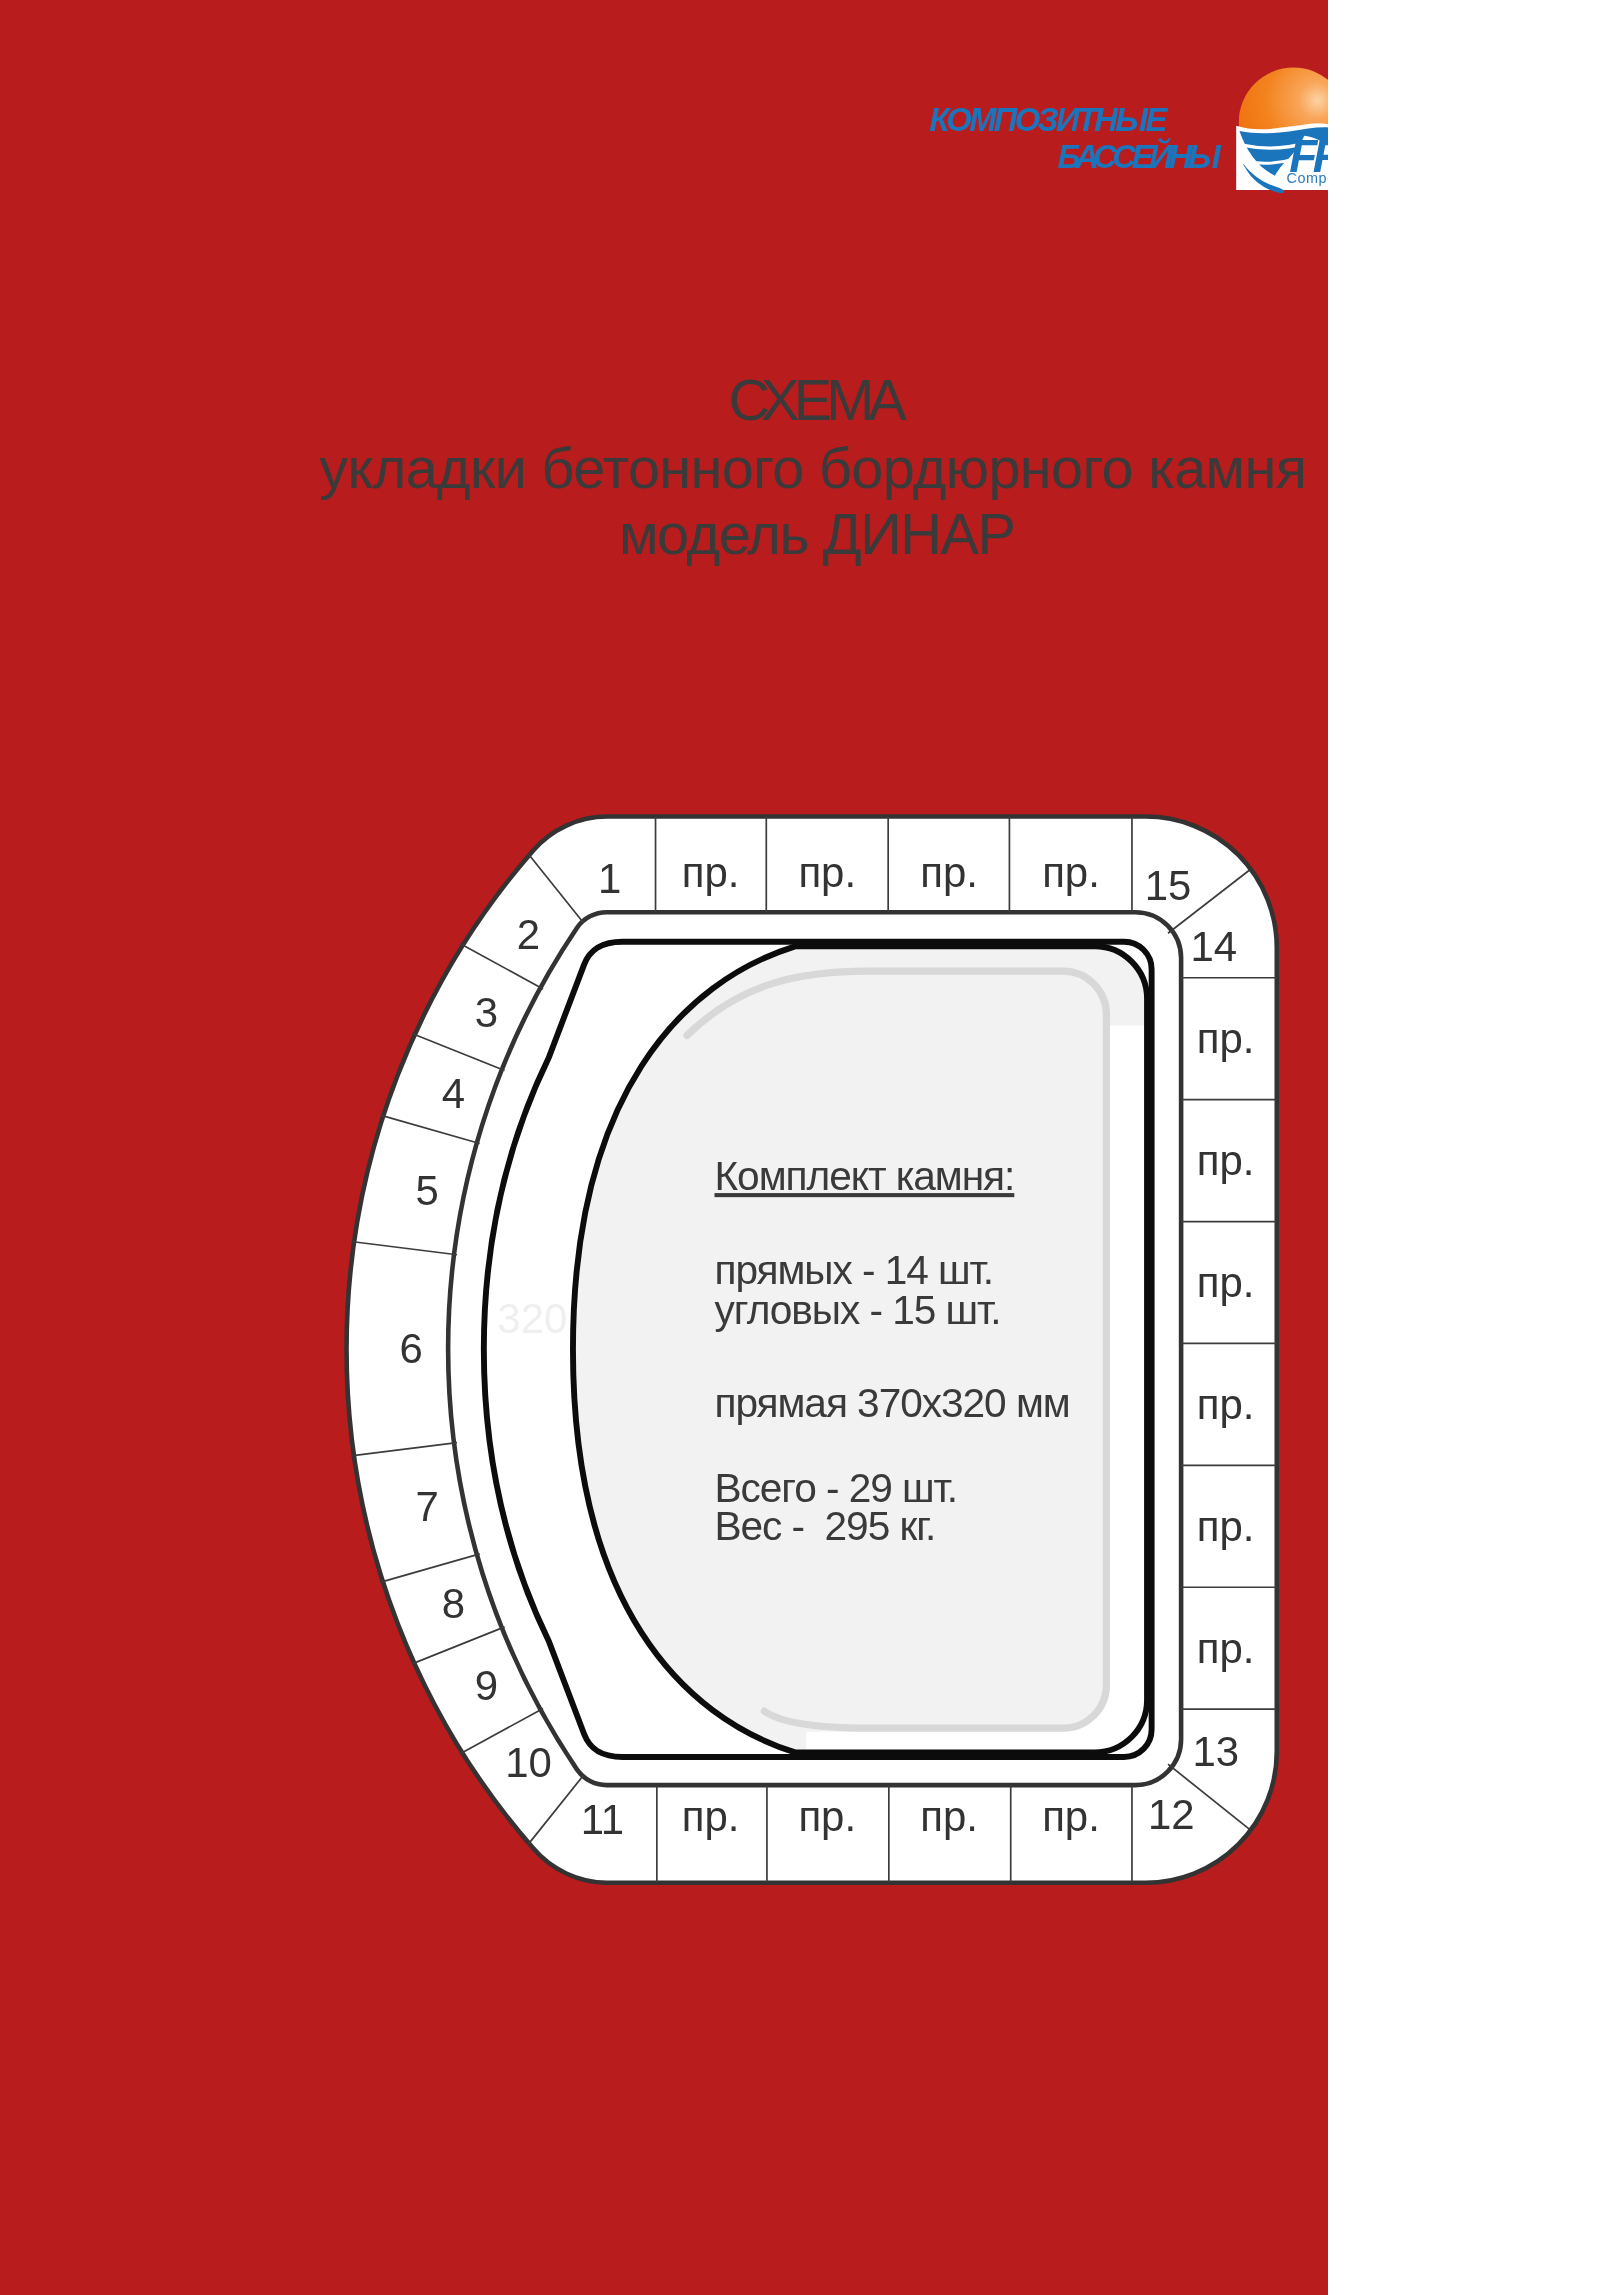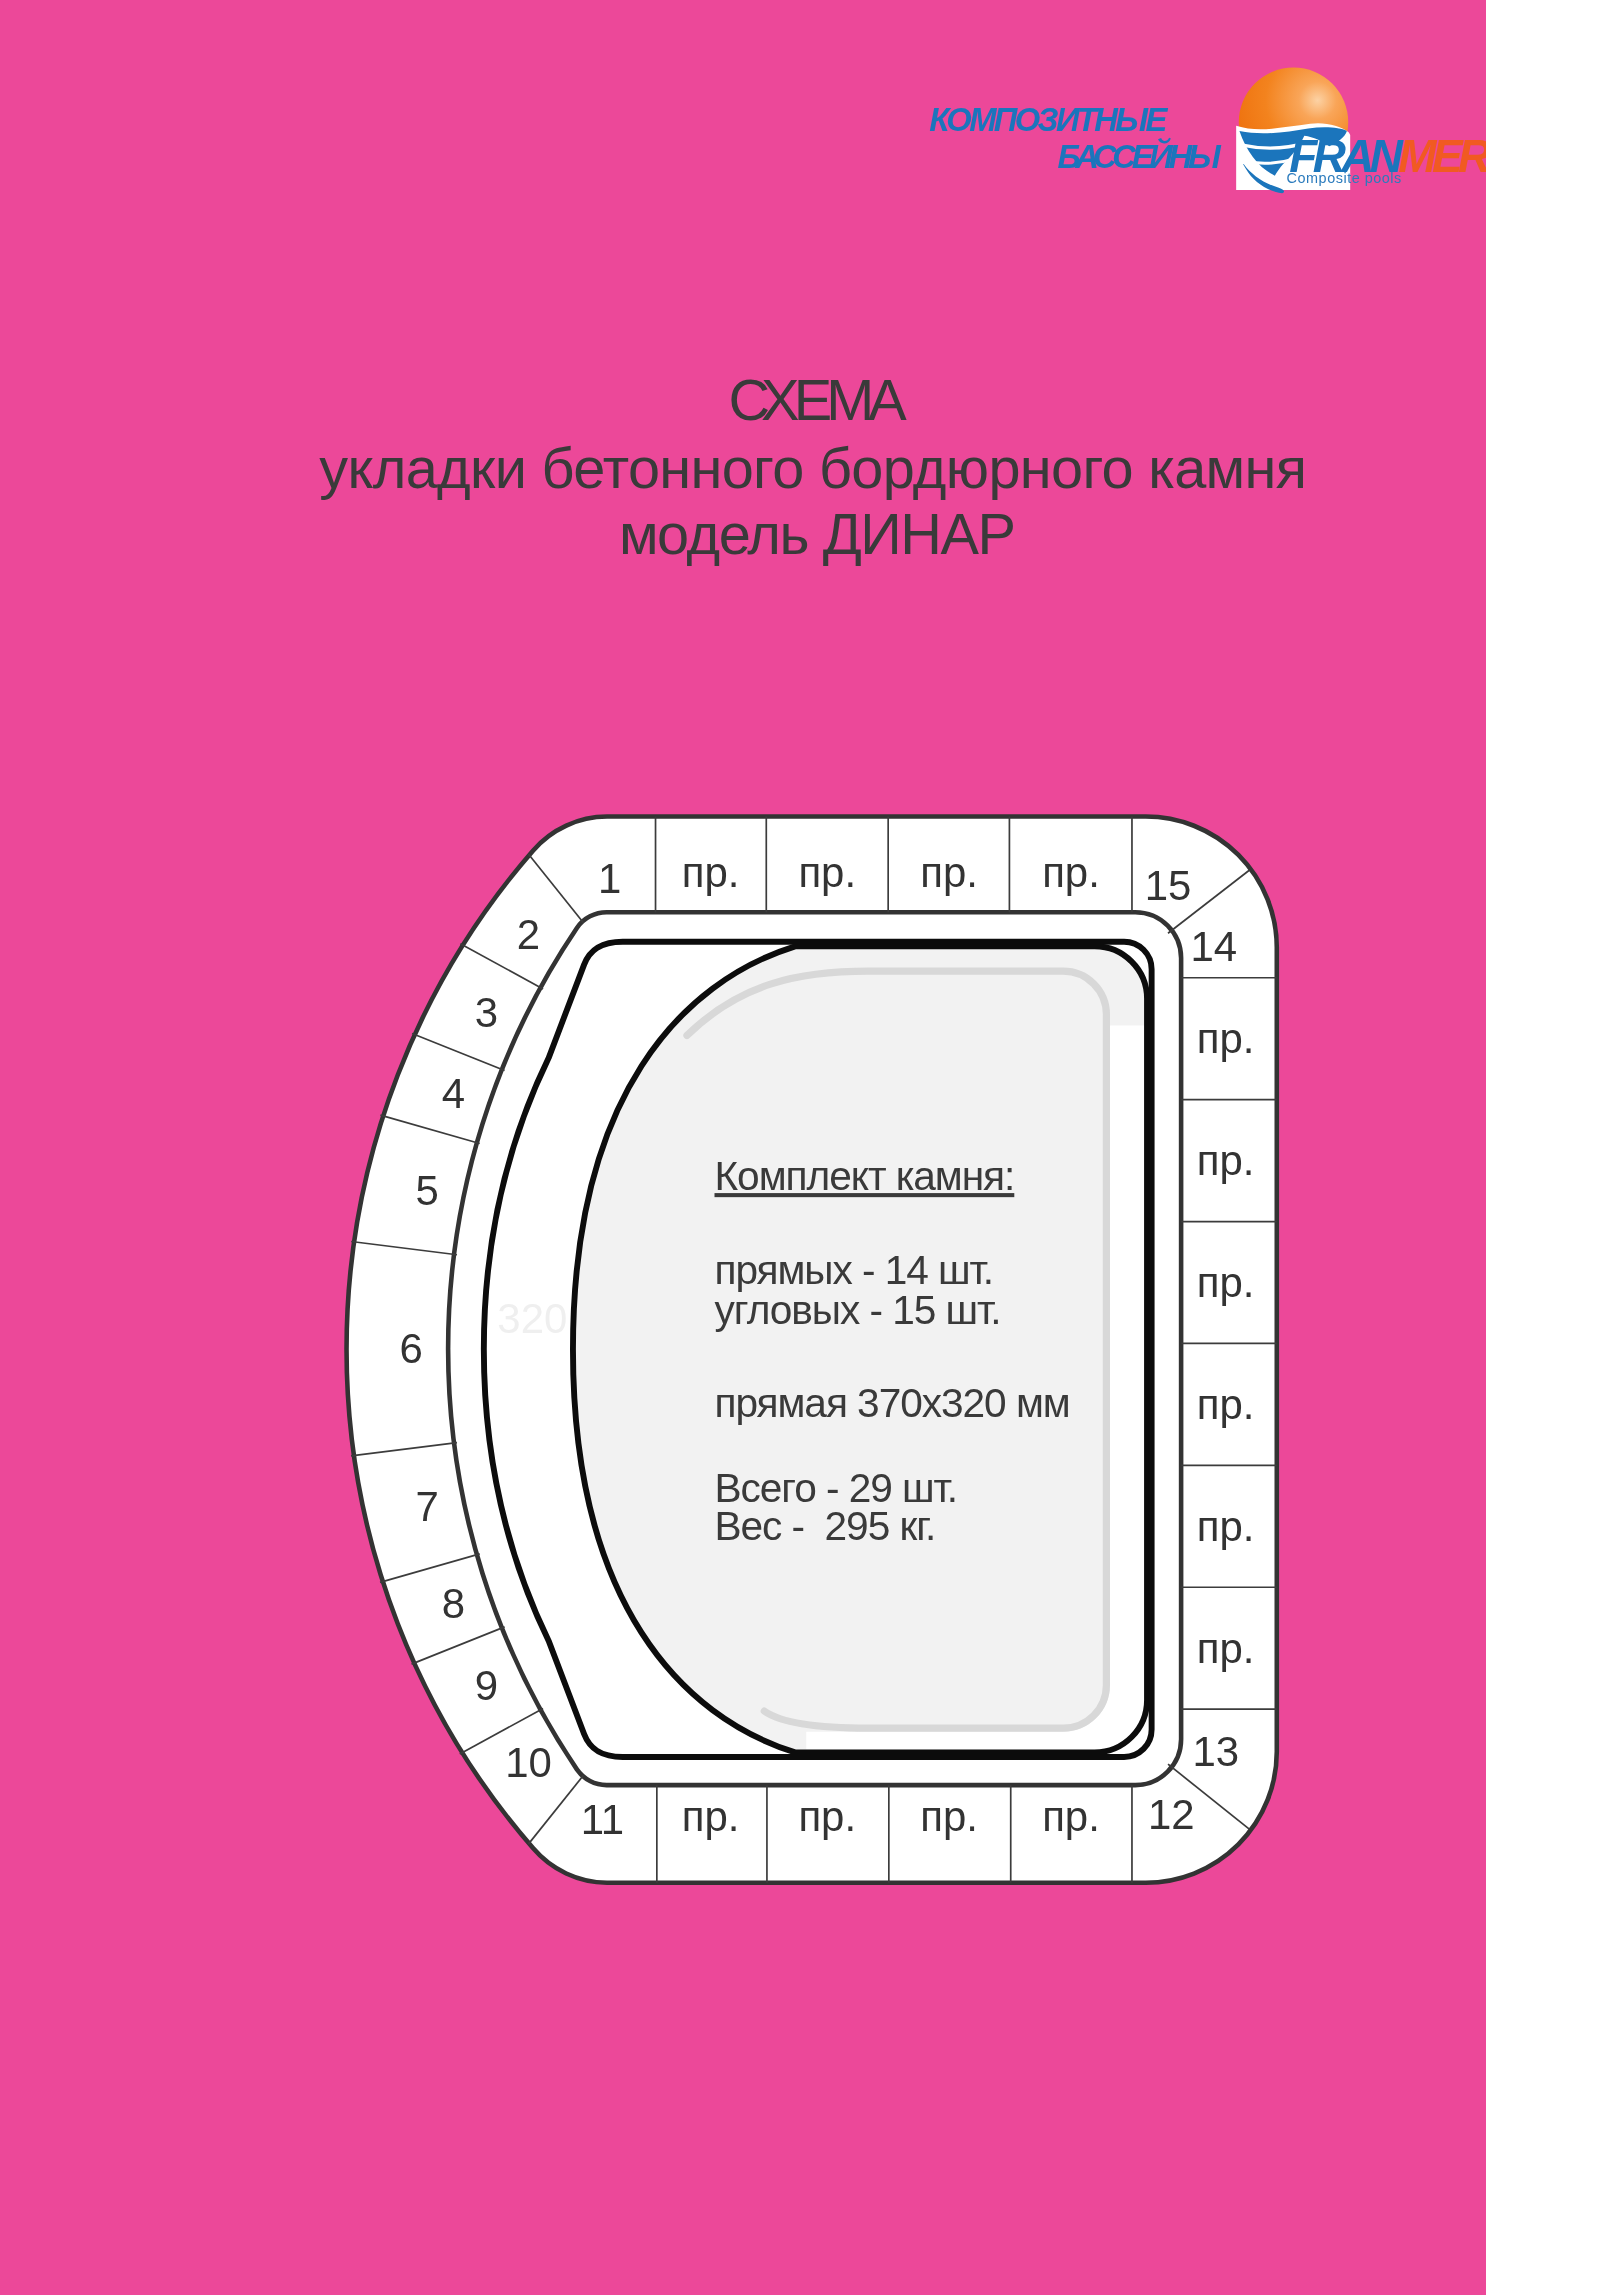--- a/index.html
+++ b/index.html
@@ -1,16 +1,16 @@
 <!DOCTYPE html>
 <html style="font-size:10.5px"><head>
 <meta charset="utf-8">
 <style>
   html,body { margin:0; padding:0; background:#ffffff; }
-  .page { position:relative; width:1486px; height:2295px; background:#ec4899;
+  .page { position:relative; width:1328px; height:2295px; background:#b91c1c;
           font-family:"Liberation Sans", sans-serif; overflow:hidden; }
   svg { position:absolute; left:0; top:0; }
   .divline line { stroke:#3c3c3c; stroke-width:2.6; }
   .stlabel text { font-size:64px; fill:#333333; text-anchor:middle; font-family:"Liberation Sans",sans-serif; }
 </style>
 </head>
 <body>
 <div class="page">
 <svg width="1623" height="2295" viewBox="0 0 2476 3502">
   <defs>

